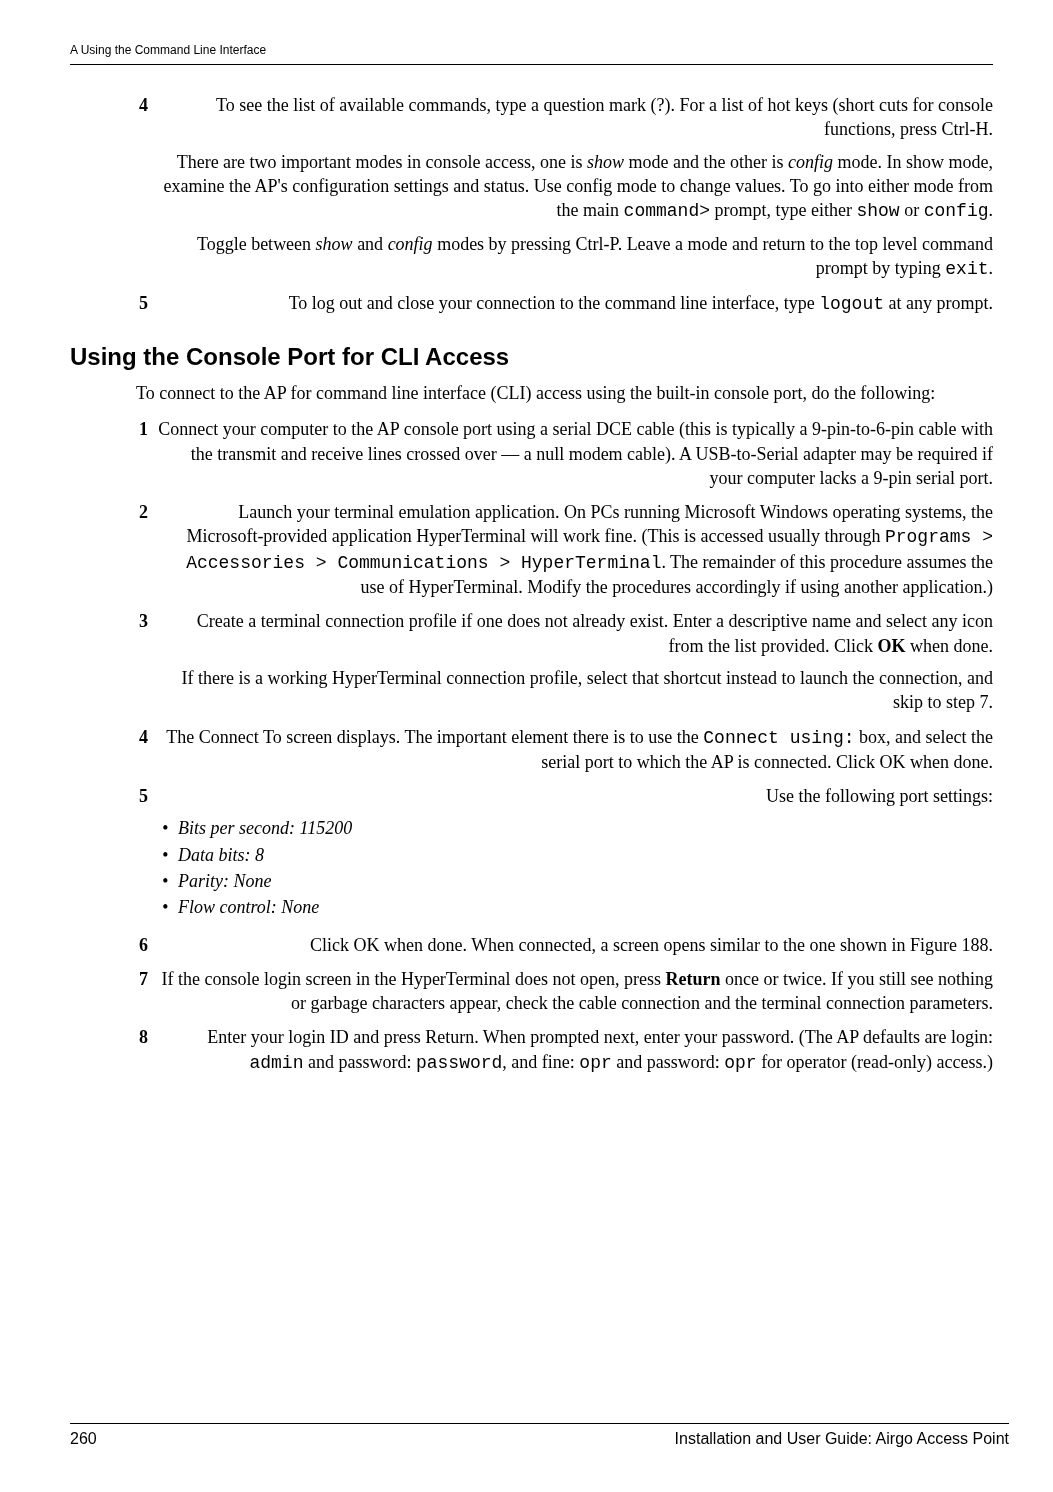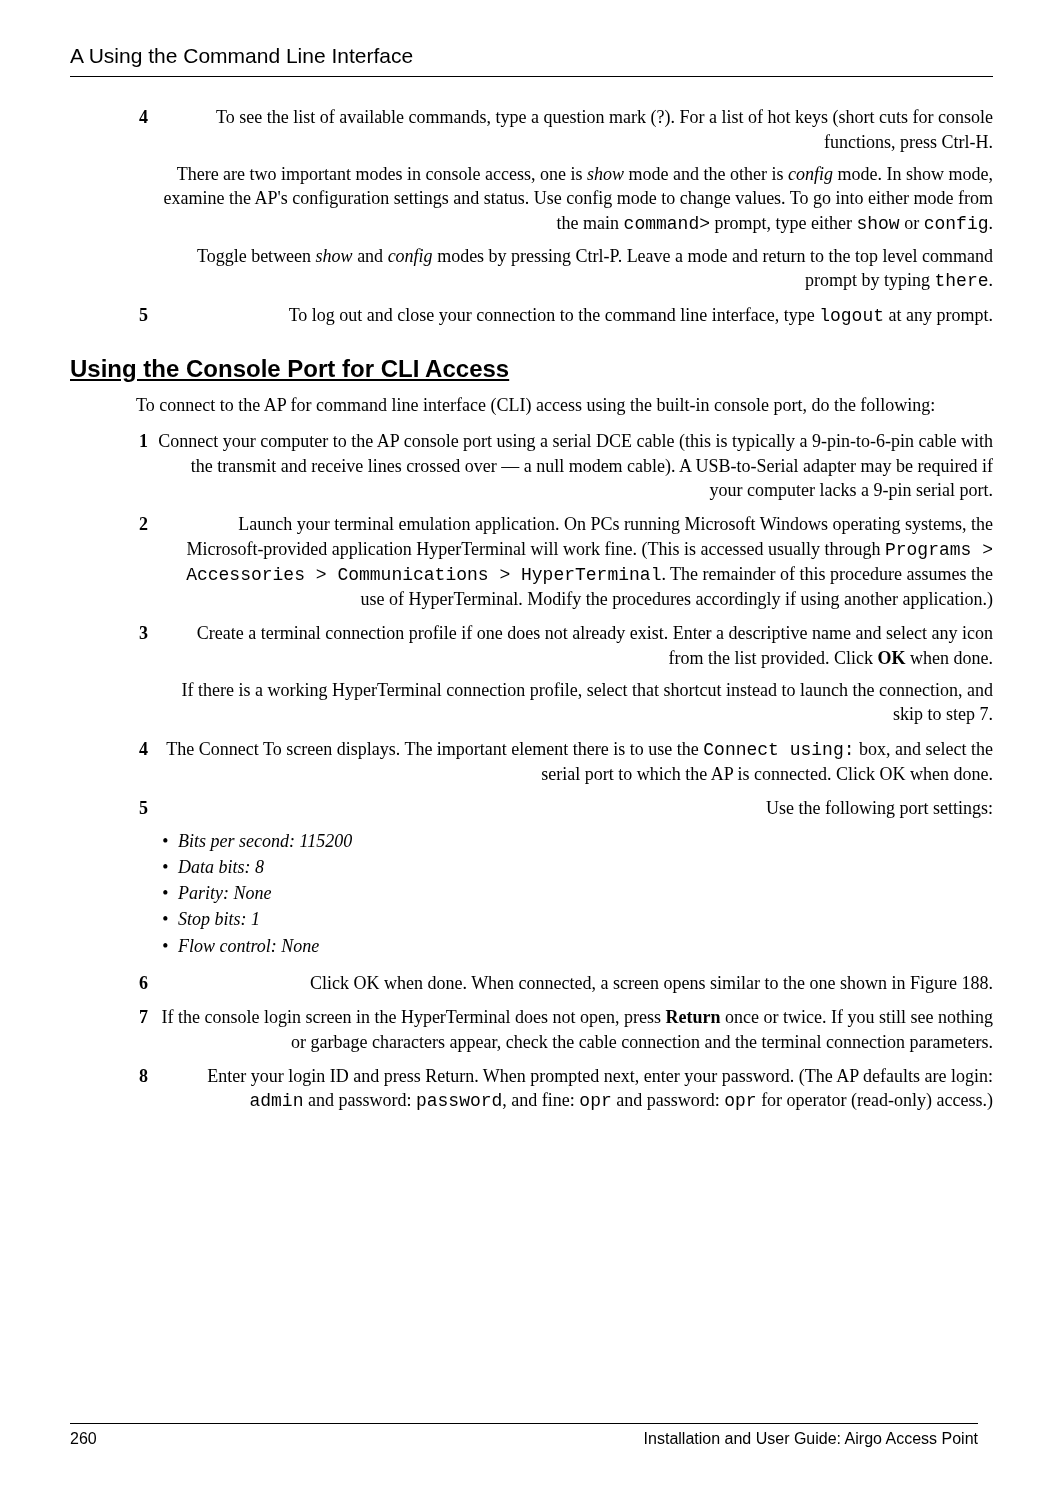--- a/index.html
+++ b/index.html
@@ -10,21 +10,21 @@
     background: #fff;
     margin: 0;
     padding: 42px 60px 40px 70px;
     width: 1053px;
     height: 1492px;
     box-sizing: border-box;
     position: relative;
   }
   .running-head {
     font-family: Arial, Helvetica, sans-serif;
-    font-size: 21px;
+    font-size: 12px;
     margin-bottom: 6px;
   }
   hr.rule {
     border: none;
     border-top: 1px solid #000;
     margin: 0 0 28px 0;
   }
   .content {
     margin-left: 50px;
   }
@@ -52,21 +52,20 @@
     font-family: "Courier New", Courier, monospace;
   }
   em, .italic {
     font-style: italic;
   }
   h2.section {
     font-family: Arial, Helvetica, sans-serif;
     font-size: 24px;
     font-weight: bold;
     margin: 24px 0 8px -50px;
-    text-decoration: underline;
   }
   .lead {
     margin: 0 0 12px 16px;
   }
   .bullets {
     margin: 4px 0 3px 0;
     padding-left: 0;
     font-style: italic;
   }
   .bullets li {
@@ -76,21 +75,21 @@
     margin-bottom: 2px;
   }
   .bullets li::before {
     content: "•";
     position: absolute;
     left: 4px;
   }
   .footer {
     position: absolute;
     left: 70px;
-    right: 75px;
+    right: 44px;
     bottom: 42px;
   }
   .footer hr {
     border: none;
     border-top: 1px solid #000;
     margin: 0 0 4px 0;
   }
   .footer-row {
     display: flex;
     justify-content: space-between;
@@ -104,21 +103,21 @@
 <div class="running-head">A  Using the Command Line Interface</div>
 <hr class="rule">
 
 <div class="content">
 
   <div class="num-item">
     <div class="num">4</div>
     <div class="body">
       <p>To see the list of available commands, type a question mark (?). For a list of hot keys (short cuts for console functions, press Ctrl-H.</p>
       <p><span>There are two important modes in console access, one is </span><span class="italic">show</span><span> mode and the other is </span><span class="italic">config</span><span> mode. In show mode, examine the AP's configuration settings and status. Use config mode to change values. To go into either mode from the main </span><span class="mono">command&gt;</span><span> prompt, type either </span><span class="mono">show</span><span> or </span><span class="mono">config</span><span>.</span></p>
-      <p><span>Toggle between </span><span class="italic">show</span><span> and </span><span class="italic">config</span><span> modes by pressing Ctrl-P. Leave a mode and return to the top level command prompt by typing </span><span class="mono">there</span><span>.</span></p>
+      <p><span>Toggle between </span><span class="italic">show</span><span> and </span><span class="italic">config</span><span> modes by pressing Ctrl-P. Leave a mode and return to the top level command prompt by typing </span><span class="mono">exit</span><span>.</span></p>
     </div>
   </div>
 
   <div class="num-item">
     <div class="num">5</div>
     <div class="body">
       <p><span>To log out and close your connection to the command line interface, type </span><span class="mono">logout</span><span> at any prompt.</span></p>
     </div>
   </div>
 
@@ -155,21 +154,20 @@
   </div>
 
   <div class="num-item">
     <div class="num">5</div>
     <div class="body">
       <p>Use the following port settings:</p>
       <ul class="bullets">
         <li>Bits per second: 115200</li>
         <li>Data bits: 8</li>
         <li>Parity: None</li>
-        <li>Stop bits: 1</li>
         <li>Flow control: None</li>
       </ul>
     </div>
   </div>
 
   <div class="num-item">
     <div class="num">6</div>
     <div class="body">
       <p>Click OK when done. When connected, a screen opens similar to the one shown in Figure 188.</p>
     </div>

